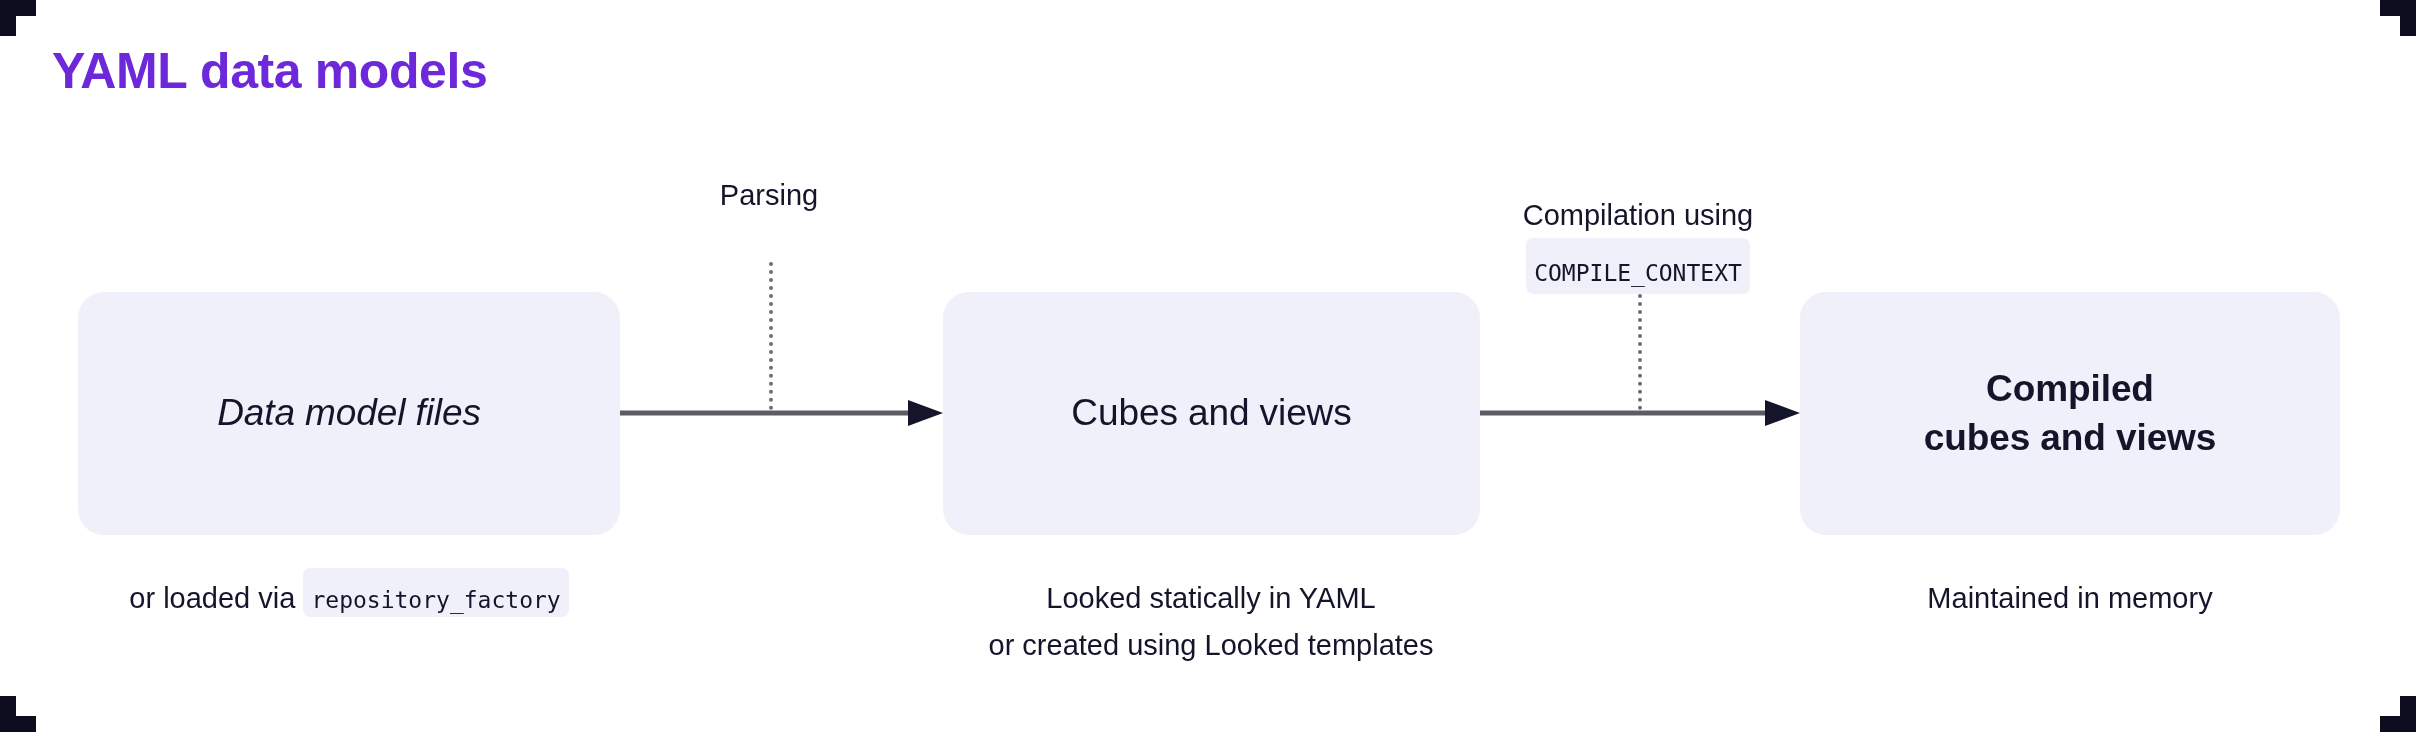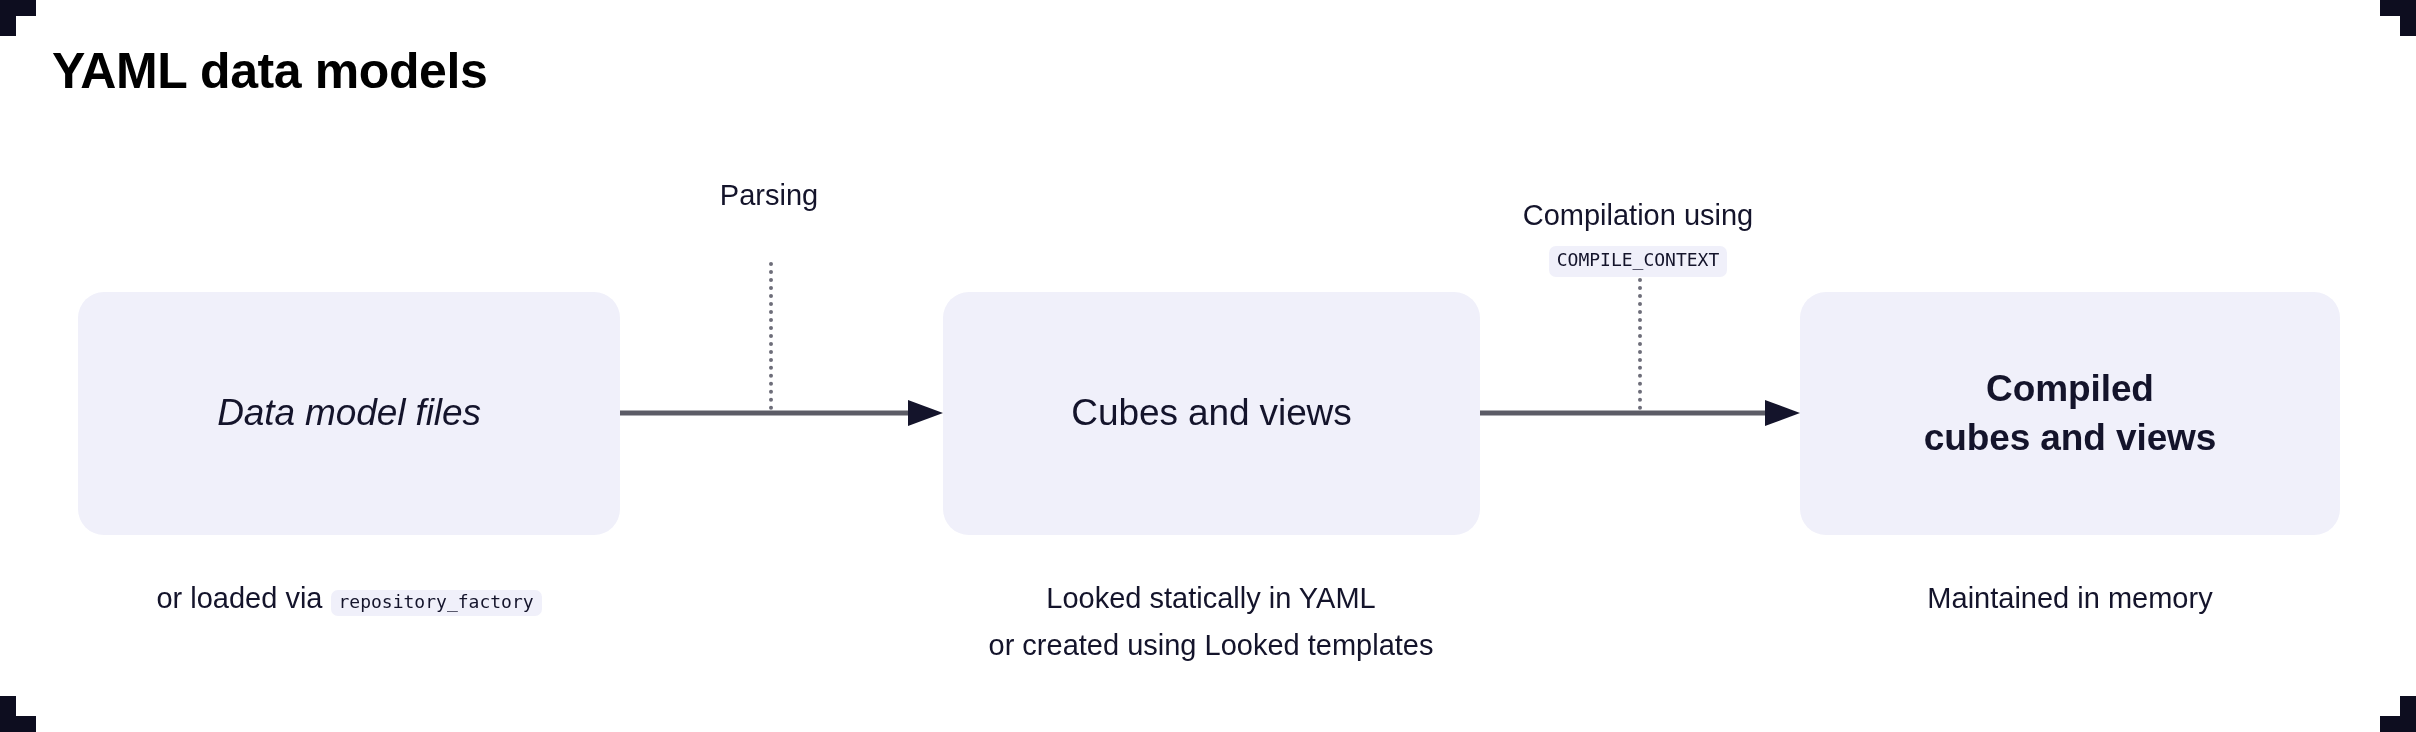--- a/index.html
+++ b/index.html
@@ -48,21 +48,21 @@
   .crop-br .h { right: 0; bottom: 0; width: 36px; height: 16px; }
   .crop-br .v { right: 0; bottom: 0; width: 16px; height: 36px; }
 
   
   #page-title {
     position: absolute;
     left: 52px;
     top: 44px;
     font-size: 50px;
     font-weight: bold;
-    color: #000000;
+    color: #6d28d9;
     letter-spacing: -0.4px;
     line-height: 1.1;
     white-space: nowrap;
   }
 
   
   .flow-box {
     position: absolute;
     background: #f0f0fa;
     border-radius: 26px;
@@ -125,25 +125,25 @@
   }
   #caption-1 { left: 18px;   top: 575px; width: 662px; }
   #caption-2 { left: 900px;  top: 575px; width: 622px; }
   #caption-3 { left: 1810px; top: 575px; width: 520px; }
 
   .caption-line { white-space: nowrap; }
 
   
   code.chip {
     font-family: "DejaVu Sans Mono", monospace;
-    font-size: 18px;
+    font-size: 23px;
     background: #f0f0fa;
     color: #14142b;
     border-radius: 7px;
-    padding: 1px 8px 4px 8px;
+    padding: 19px 8px 4px 8px;
     white-space: nowrap;
   }
 
   .edge-label code.chip {
     display: inline-block;
     margin-top: 2px;
   }
 </style>
 </head>
 <body>

